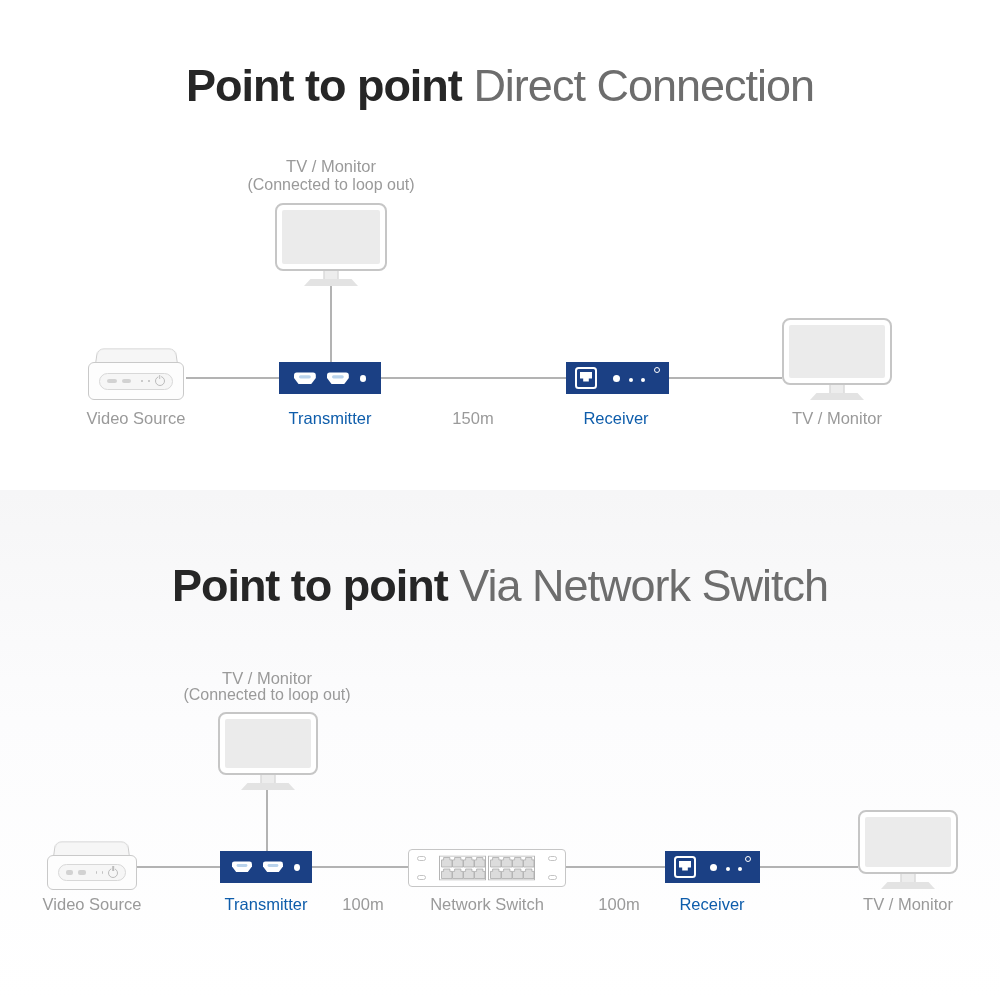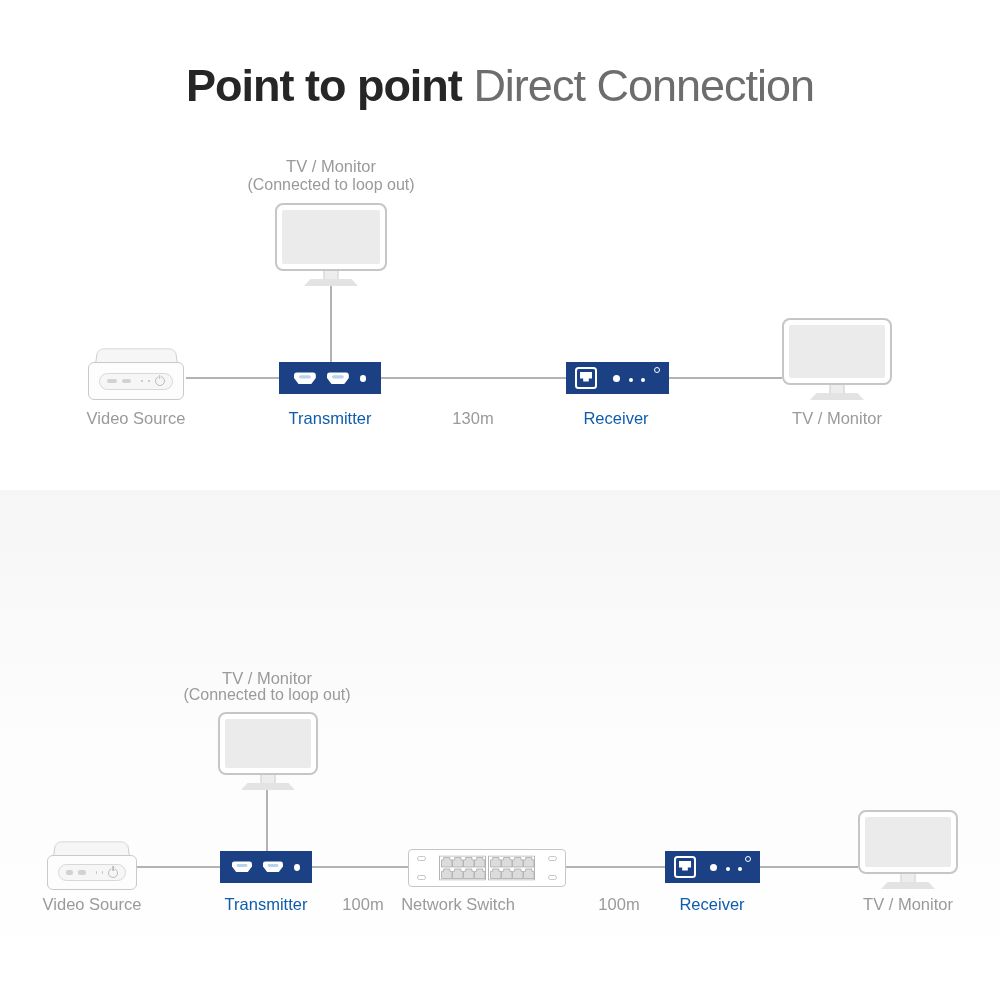--- a/index.html
+++ b/index.html
@@ -120,26 +120,27 @@
     <div class="monitor" style="left:782px; top:318px; width:110px; height:67px;">
       <div class="mon-frame">
           <div class="mon-screen"></div>
         </div>
       <div class="mon-neck"></div>
       <div class="mon-base"></div>
     </div>
 
     <div class="lbl" style="left:136px; top:409px;">Video Source</div>
     <div class="lbl blue" style="left:330px; top:409px;">Transmitter</div>
-    <div class="lbl" style="left:473px; top:409px;">130m</div>
+    <div class="lbl" style="left:473px; top:409px;">150m</div>
     <div class="lbl blue" style="left:616px; top:409px;">Receiver</div>
     <div class="lbl" style="left:837px; top:409px;">TV / Monitor</div>
   </section>
 
   <section class="sec sec2">
+    <h1 class="title" style="top:70px;"><span class="t-bold">Point to point</span><span> </span><span class="t-light">Via Network Switch</span></h1>
 
     <div class="lbl" style="left:267px; top:179px;">TV / Monitor</div>
     <div class="lbl sub" style="left:267px; top:196px;">(Connected to loop out)</div>
     <div class="monitor" style="left:218px; top:222px; width:100px; height:63px;">
       <div class="mon-frame">
           <div class="mon-screen"></div>
         </div>
       <div class="mon-neck"></div>
       <div class="mon-base"></div>
     </div>
@@ -225,19 +226,19 @@
       <div class="mon-frame">
           <div class="mon-screen"></div>
         </div>
       <div class="mon-neck"></div>
       <div class="mon-base"></div>
     </div>
 
     <div class="lbl" style="left:92px; top:405px;">Video Source</div>
     <div class="lbl blue" style="left:266px; top:405px;">Transmitter</div>
     <div class="lbl" style="left:363px; top:405px;">100m</div>
-    <div class="lbl" style="left:458px; top:405px;">Network Switch</div>
+    <div class="lbl" style="left:487px; top:405px;">Network Switch</div>
     <div class="lbl" style="left:619px; top:405px;">100m</div>
     <div class="lbl blue" style="left:712px; top:405px;">Receiver</div>
     <div class="lbl" style="left:908px; top:405px;">TV / Monitor</div>
   </section>
 
 </div>
 
 </body></html>

